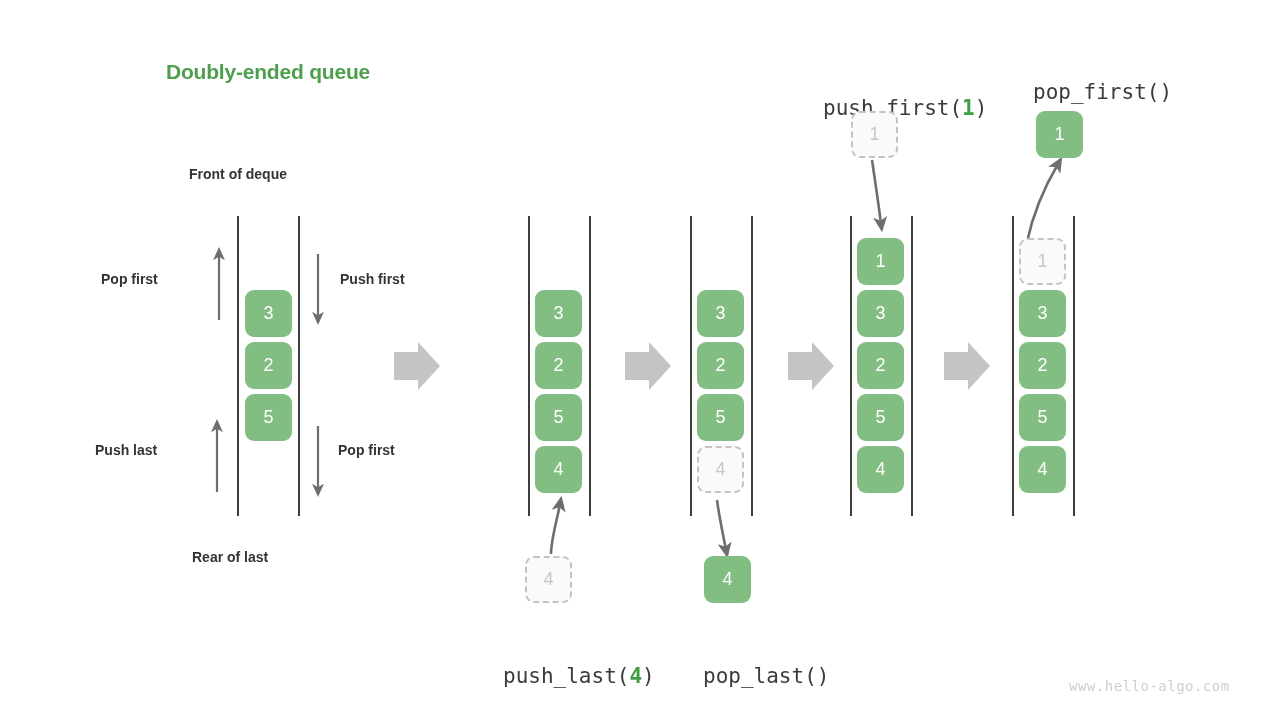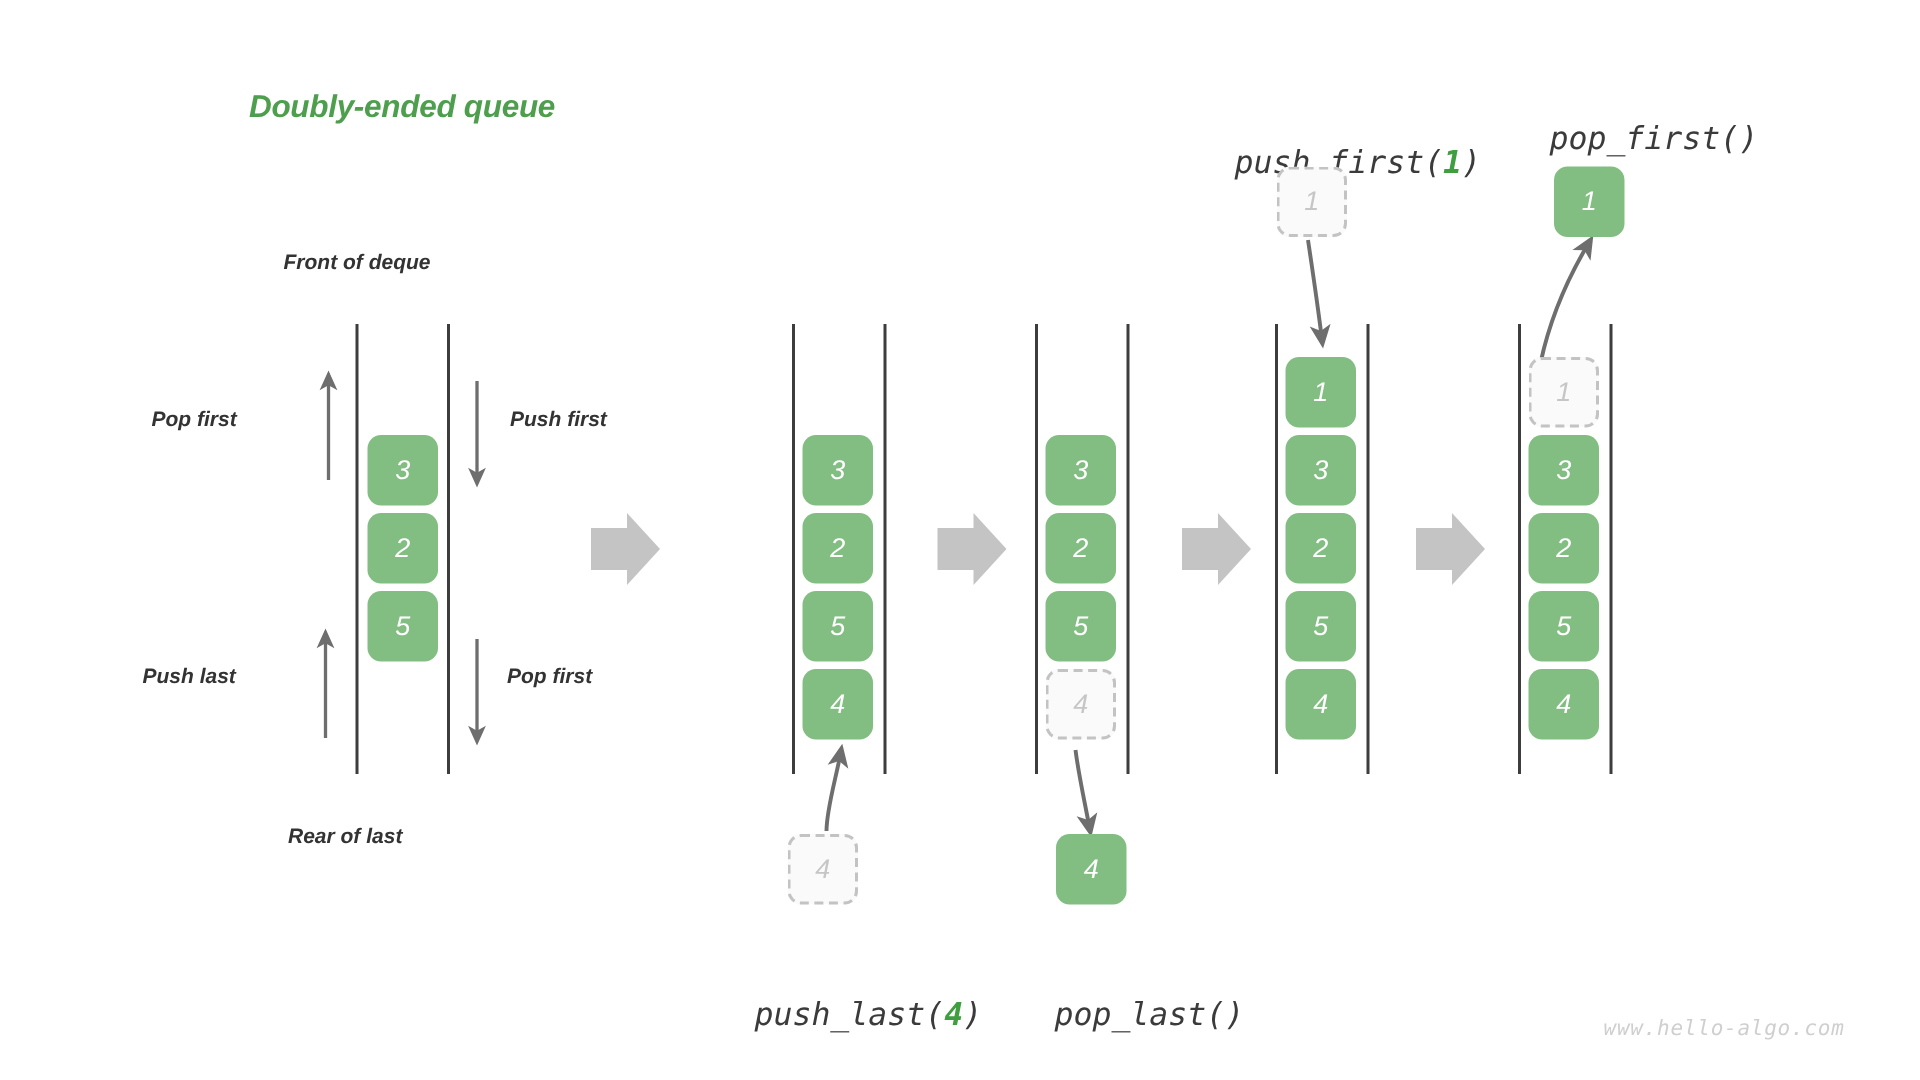--- a/index.html
+++ b/index.html
@@ -13,21 +13,20 @@
     position: relative;
     overflow: hidden;
     font-family: "Liberation Sans", sans-serif;
     -webkit-font-smoothing: antialiased;
   }
   .canvas {
     position: absolute;
     left: 0; top: 0;
     width: 1280px;
     height: 720px;
-    font-style: italic;
   }
 
   
   .title {
     position: absolute;
     font-weight: bold;
     color: #4d9e4d;
     font-size: 21px;
     text-align: center;
     white-space: nowrap;

